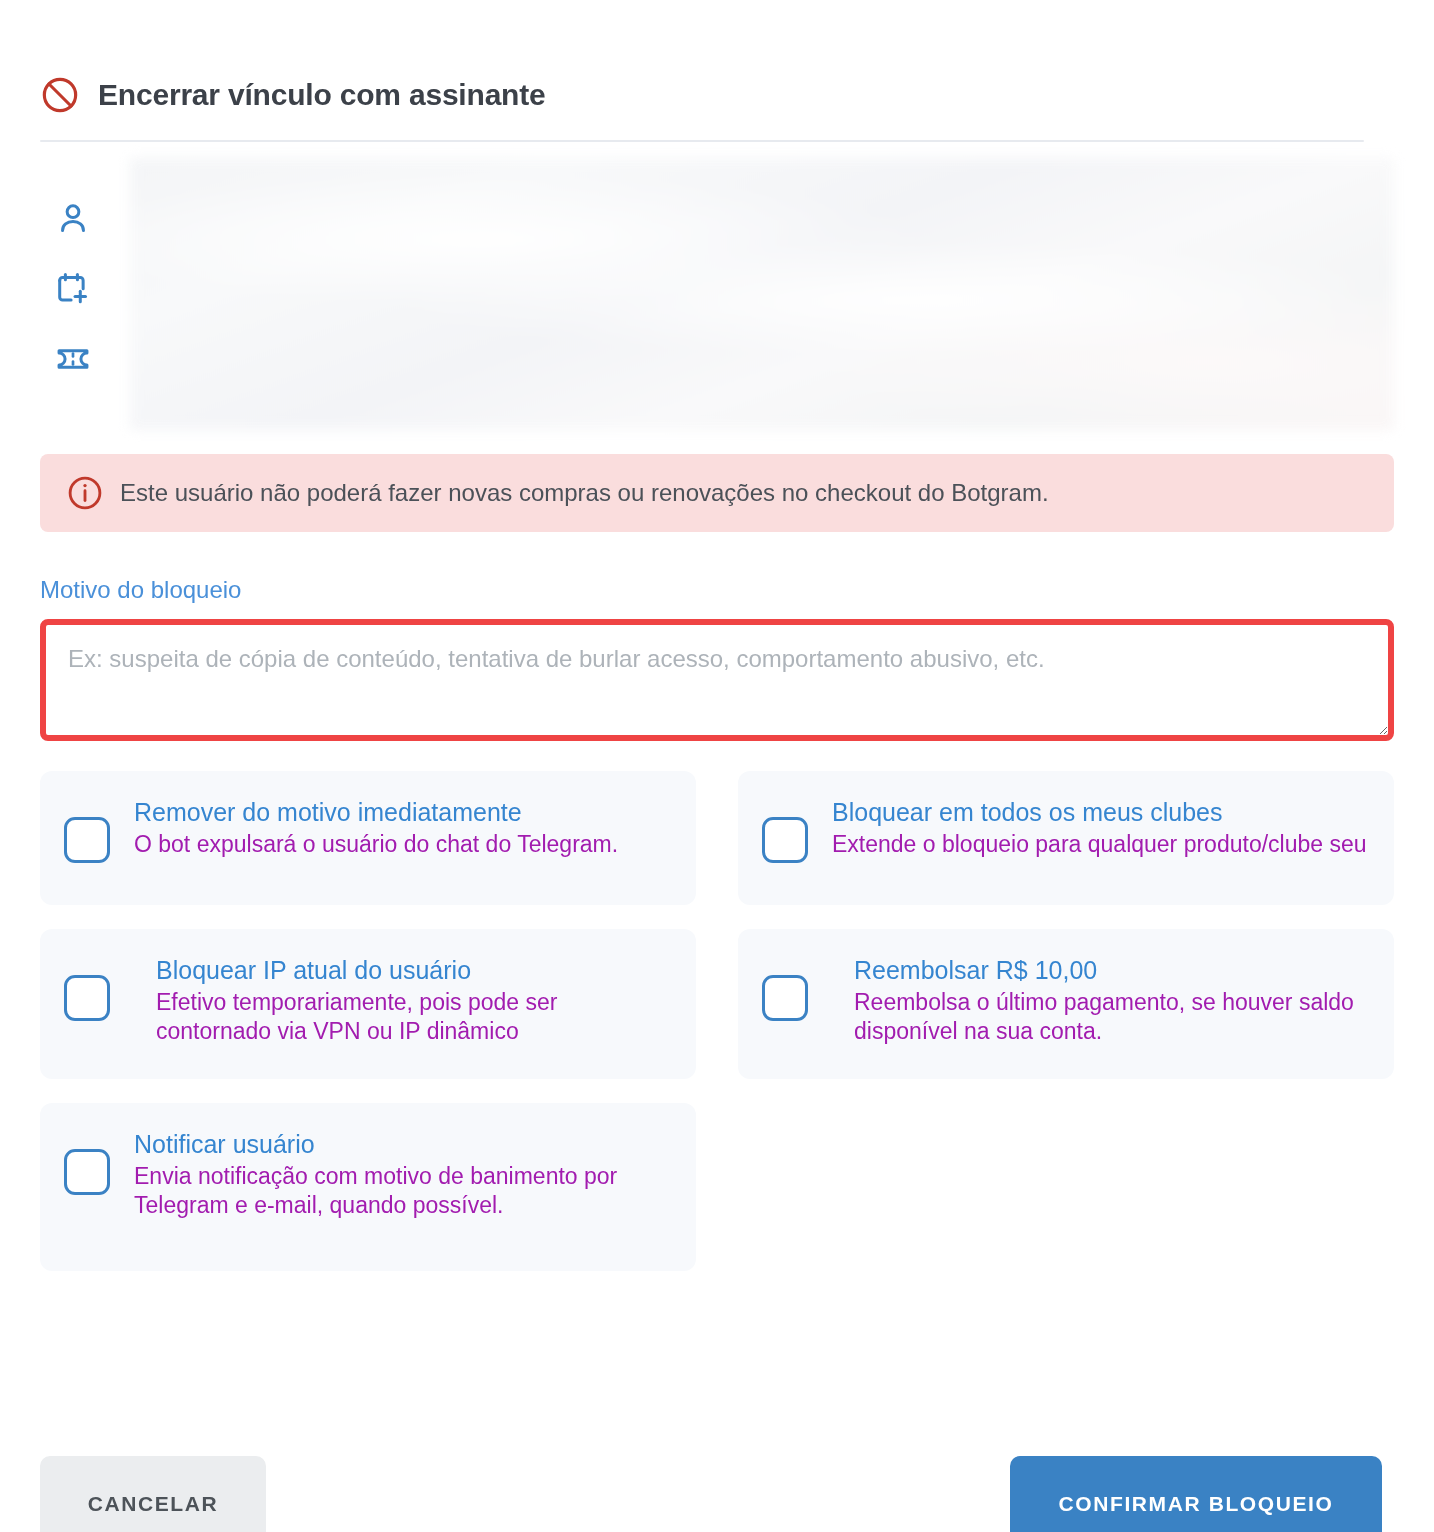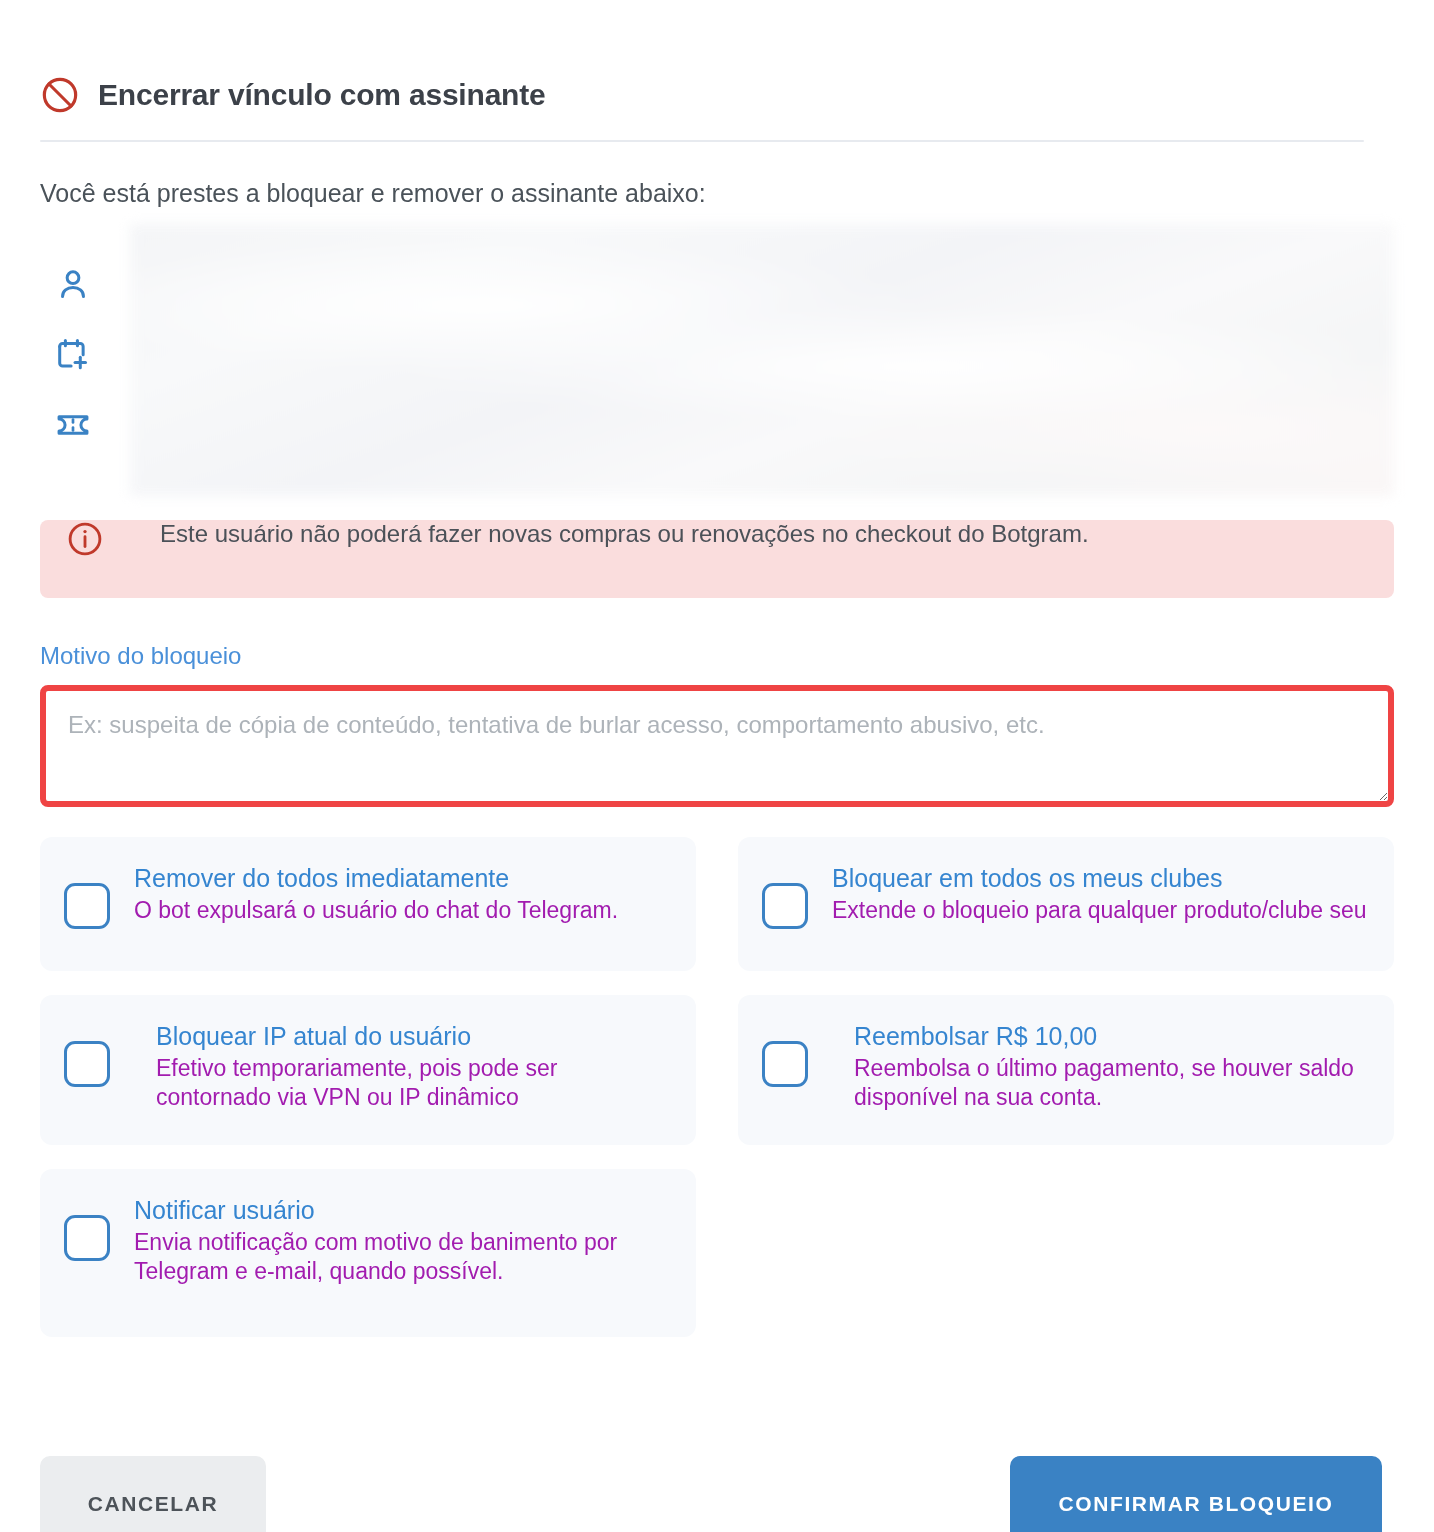--- a/index.html
+++ b/index.html
@@ -98,23 +98,24 @@
     opacity: 0.96;
   }
 
   
   .alert {
     margin: 24px 40px 0 40px;
     background: #fadddd;
     border-radius: 8px;
     height: 78px;
     display: flex;
+    align-items: center;
     padding: 0 26px;
     box-sizing: border-box;
-    gap: 56px;
+    gap: 16px;
   }
   .alert-icon {
     width: 38px;
     height: 38px;
     flex: 0 0 38px;
     display: block;
   }
   .alert-text {
     font-size: 24px;
     color: #4b5158;
@@ -237,21 +238,20 @@
 
   <div class="modal-header">
     <svg class="ban-icon" viewBox="0 0 24 24" fill="none" aria-hidden="true">
       <circle cx="12" cy="12" r="9.4" stroke="#c0392b" stroke-width="1.9"></circle>
       <line x1="5.4" y1="5.4" x2="18.6" y2="18.6" stroke="#c0392b" stroke-width="1.9" stroke-linecap="round"></line>
     </svg>
     <div class="modal-title">Encerrar vínculo com assinante</div>
   </div>
   <div class="header-divider"></div>
 
-  <div class="intro-text">Você está prestes a bloquear e remover o assinante abaixo:</div>
 
   <div class="subscriber-block">
     <div class="subscriber-icons">
       <svg class="sub-icon" viewBox="0 0 24 24" fill="none" aria-hidden="true">
         <circle cx="12" cy="7.4" r="3.7" stroke="#3a82c4" stroke-width="1.9"></circle>
         <path d="M5.4 19.2c0-3.5 2.9-5.6 6.6-5.6s6.6 2.1 6.6 5.6" stroke="#3a82c4" stroke-width="1.9" stroke-linecap="round"></path>
       </svg>
       <svg class="sub-icon" viewBox="0 0 24 24" fill="none" aria-hidden="true">
         <path d="M3.6 6.6a1.8 1.8 0 0 1 1.8-1.8h11.2a1.8 1.8 0 0 1 1.8 1.8v5.2" stroke="#3a82c4" stroke-width="1.9" stroke-linecap="round"></path>
         <path d="M3.6 6.6v10.6a1.8 1.8 0 0 0 1.8 1.8h5.4" stroke="#3a82c4" stroke-width="1.9" stroke-linecap="round"></path>
@@ -281,21 +281,21 @@
   <div class="field-wrap">
     <div class="field-label">Motivo do bloqueio</div>
     <textarea class="reason-textarea" placeholder="Ex: suspeita de cópia de conteúdo, tentativa de burlar acesso, comportamento abusivo, etc." style=""></textarea>
   </div>
 
   <div class="options-grid">
 
     <div class="option-card">
       <div class="checkbox"></div>
       <div class="option-body">
-        <div class="option-title">Remover do todos imediatamente</div>
+        <div class="option-title">Remover do motivo imediatamente</div>
         <div class="option-desc">O bot expulsará o usuário do chat do Telegram.</div>
       </div>
     </div>
 
     <div class="option-card">
       <div class="checkbox"></div>
       <div class="option-body">
         <div class="option-title">Bloquear em todos os meus clubes</div>
         <div class="option-desc">Extende o bloqueio para qualquer produto/clube seu</div>
       </div>

